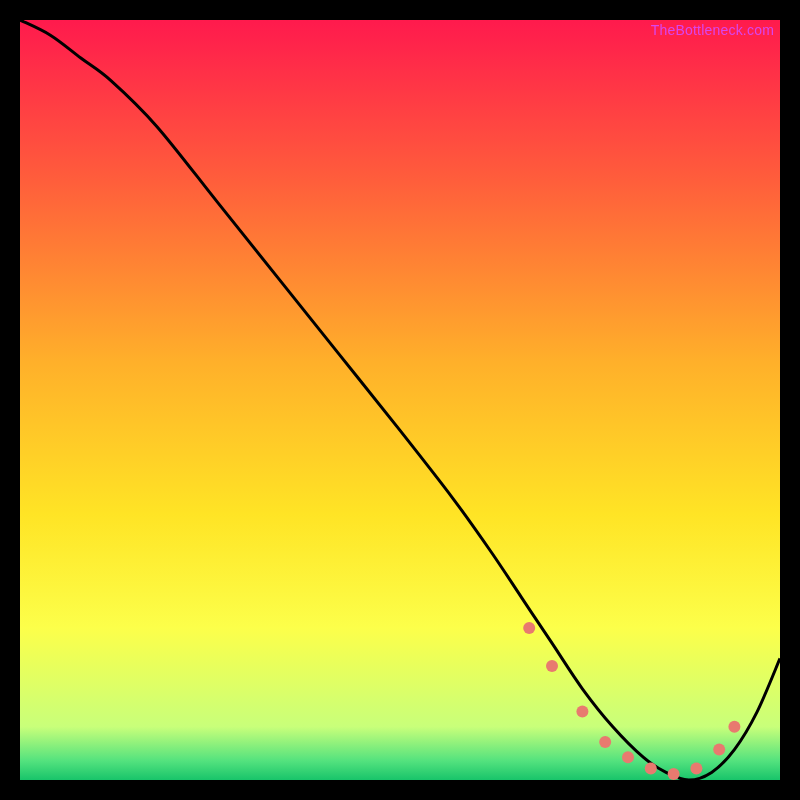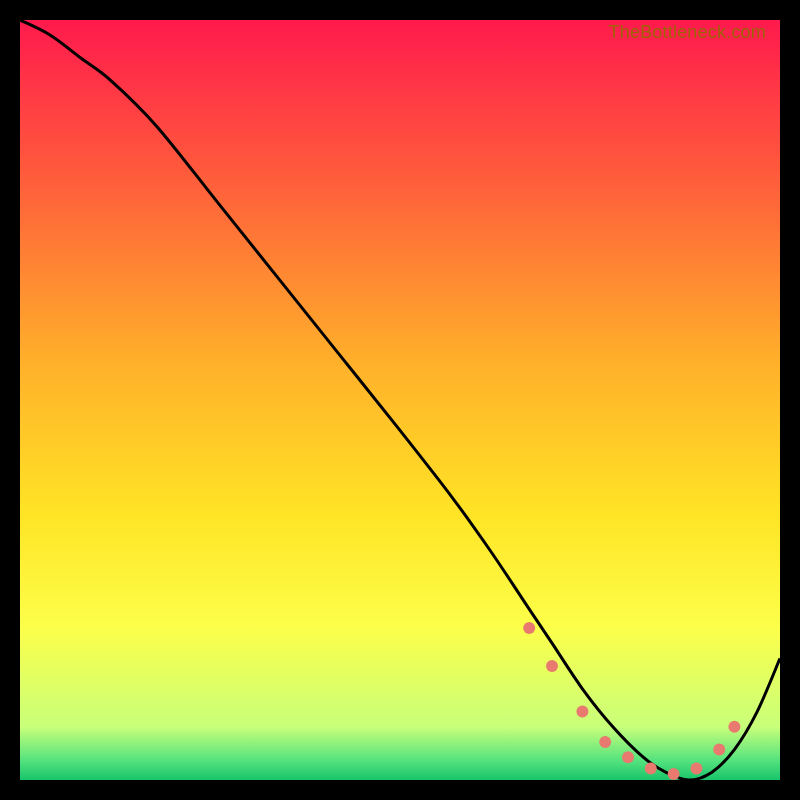--- a/index.html
+++ b/index.html
@@ -22,23 +22,23 @@
   .plot {
     position: absolute;
     left: 0;
     top: 0;
     width: 760px;
     height: 760px;
   }
   .watermark {
     position: absolute;
     top: 2px;
-    right: 14px;
-    color: #a16207;
-    font-size: 18px;
+    right: 6px;
+    color: #d946ef;
+    font-size: 14px;
     font-weight: 500;
     letter-spacing: 0.2px;
   }
 </style>
 </head>
 <body>
 
 <div class="frame">
   <svg class="plot" viewBox="0 0 760 760" preserveAspectRatio="none">
     <defs>

